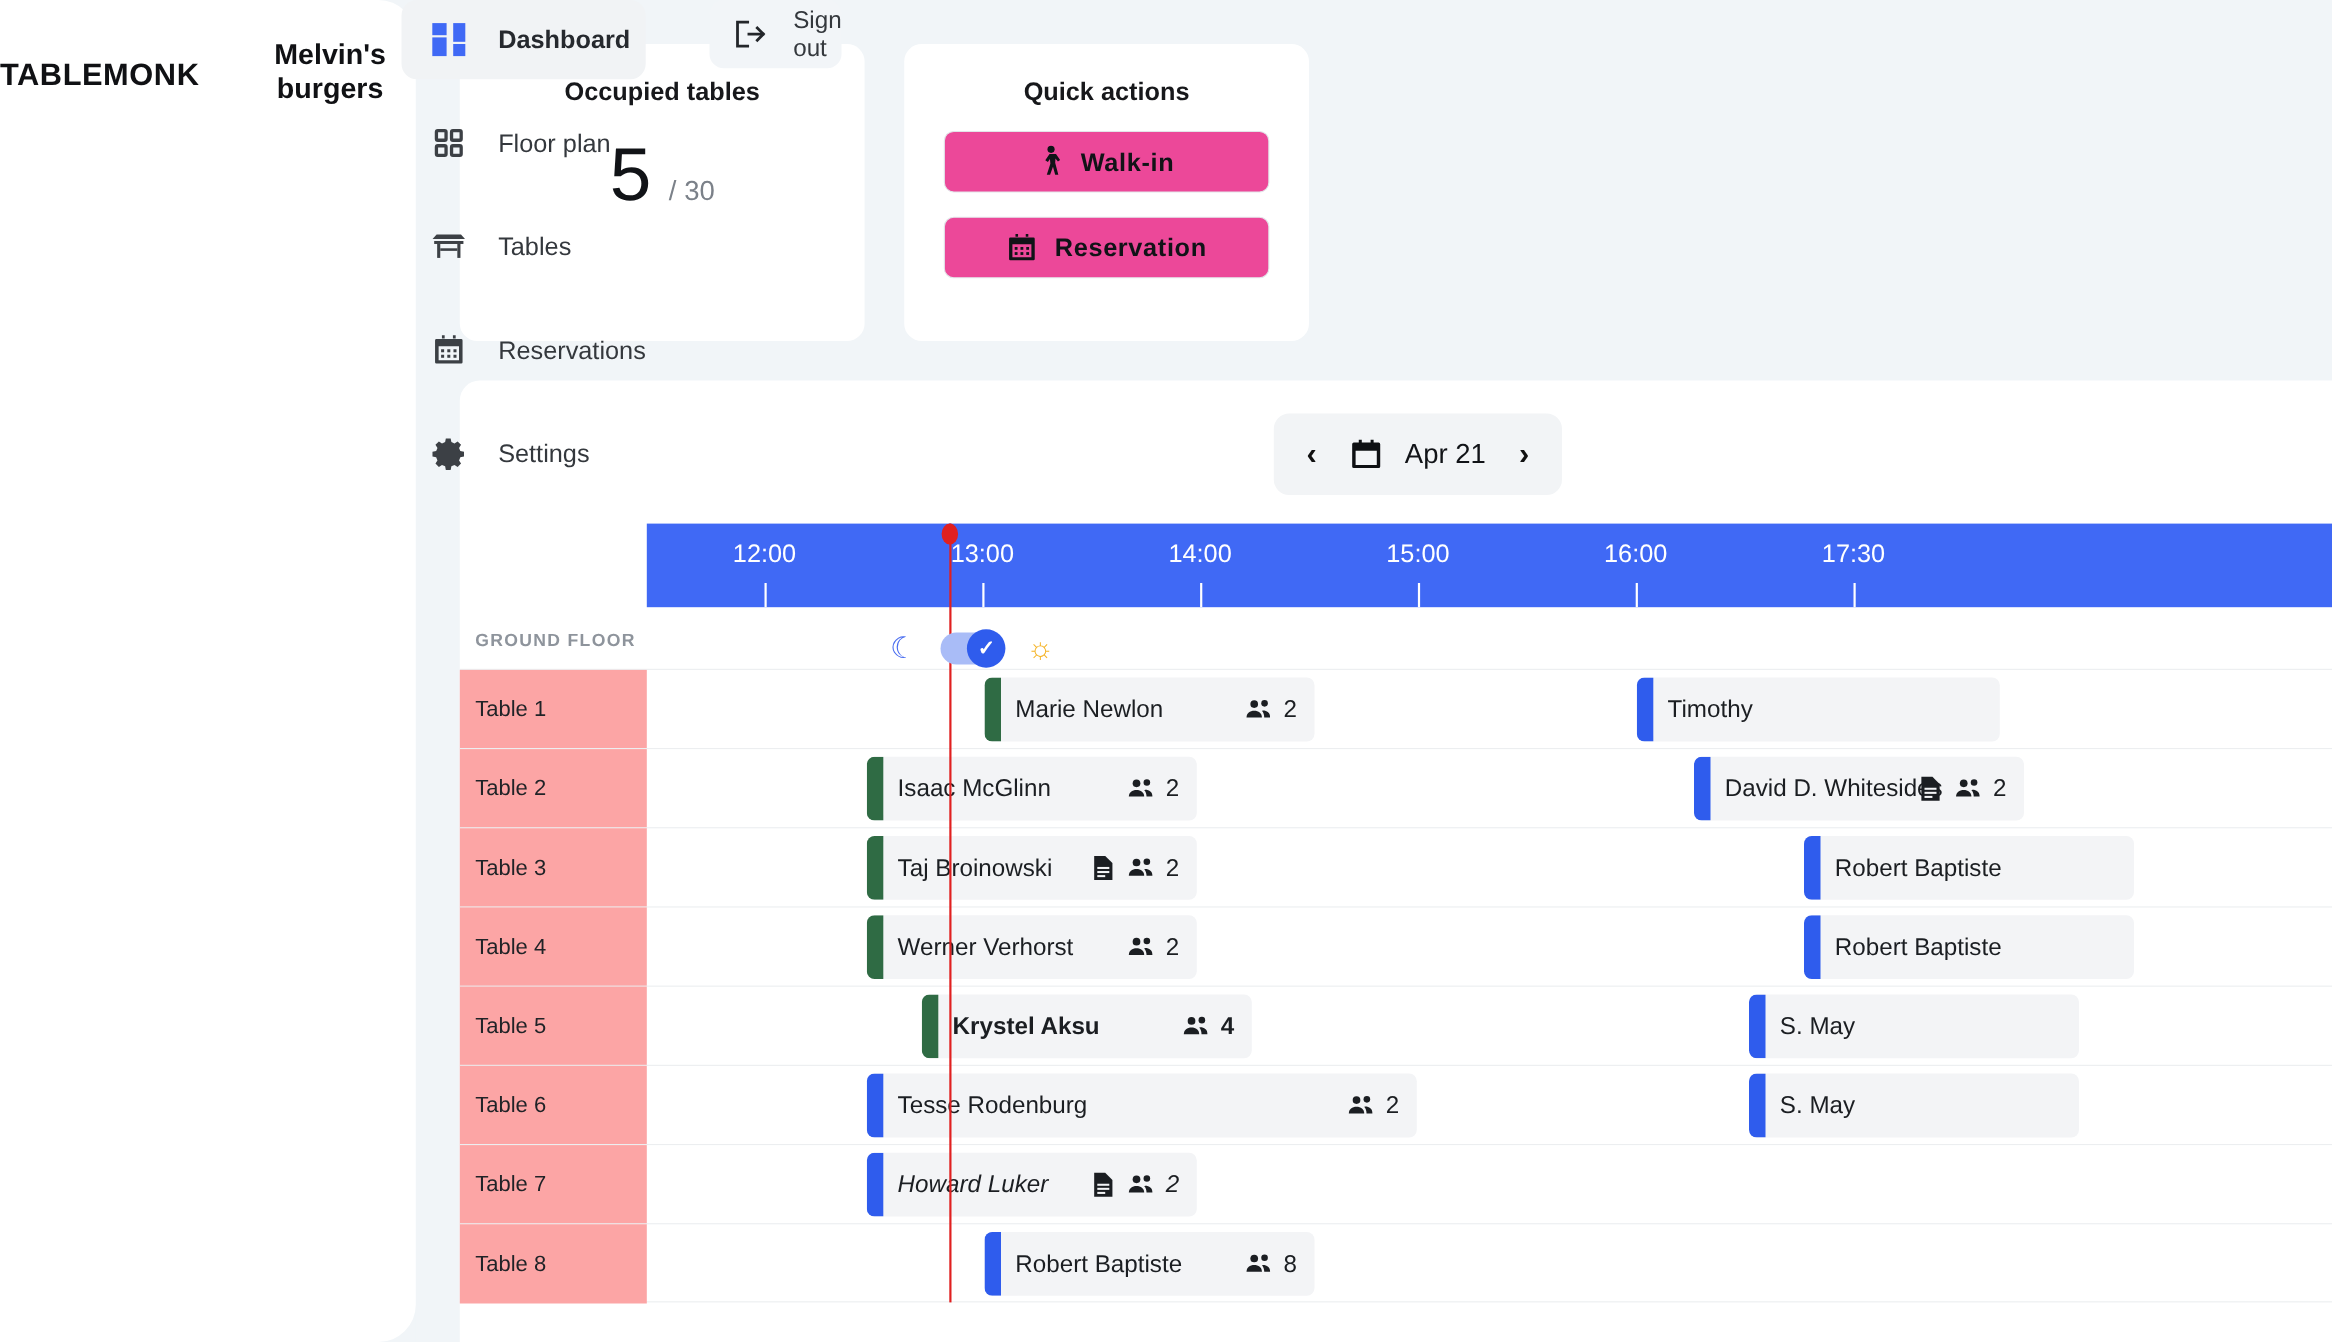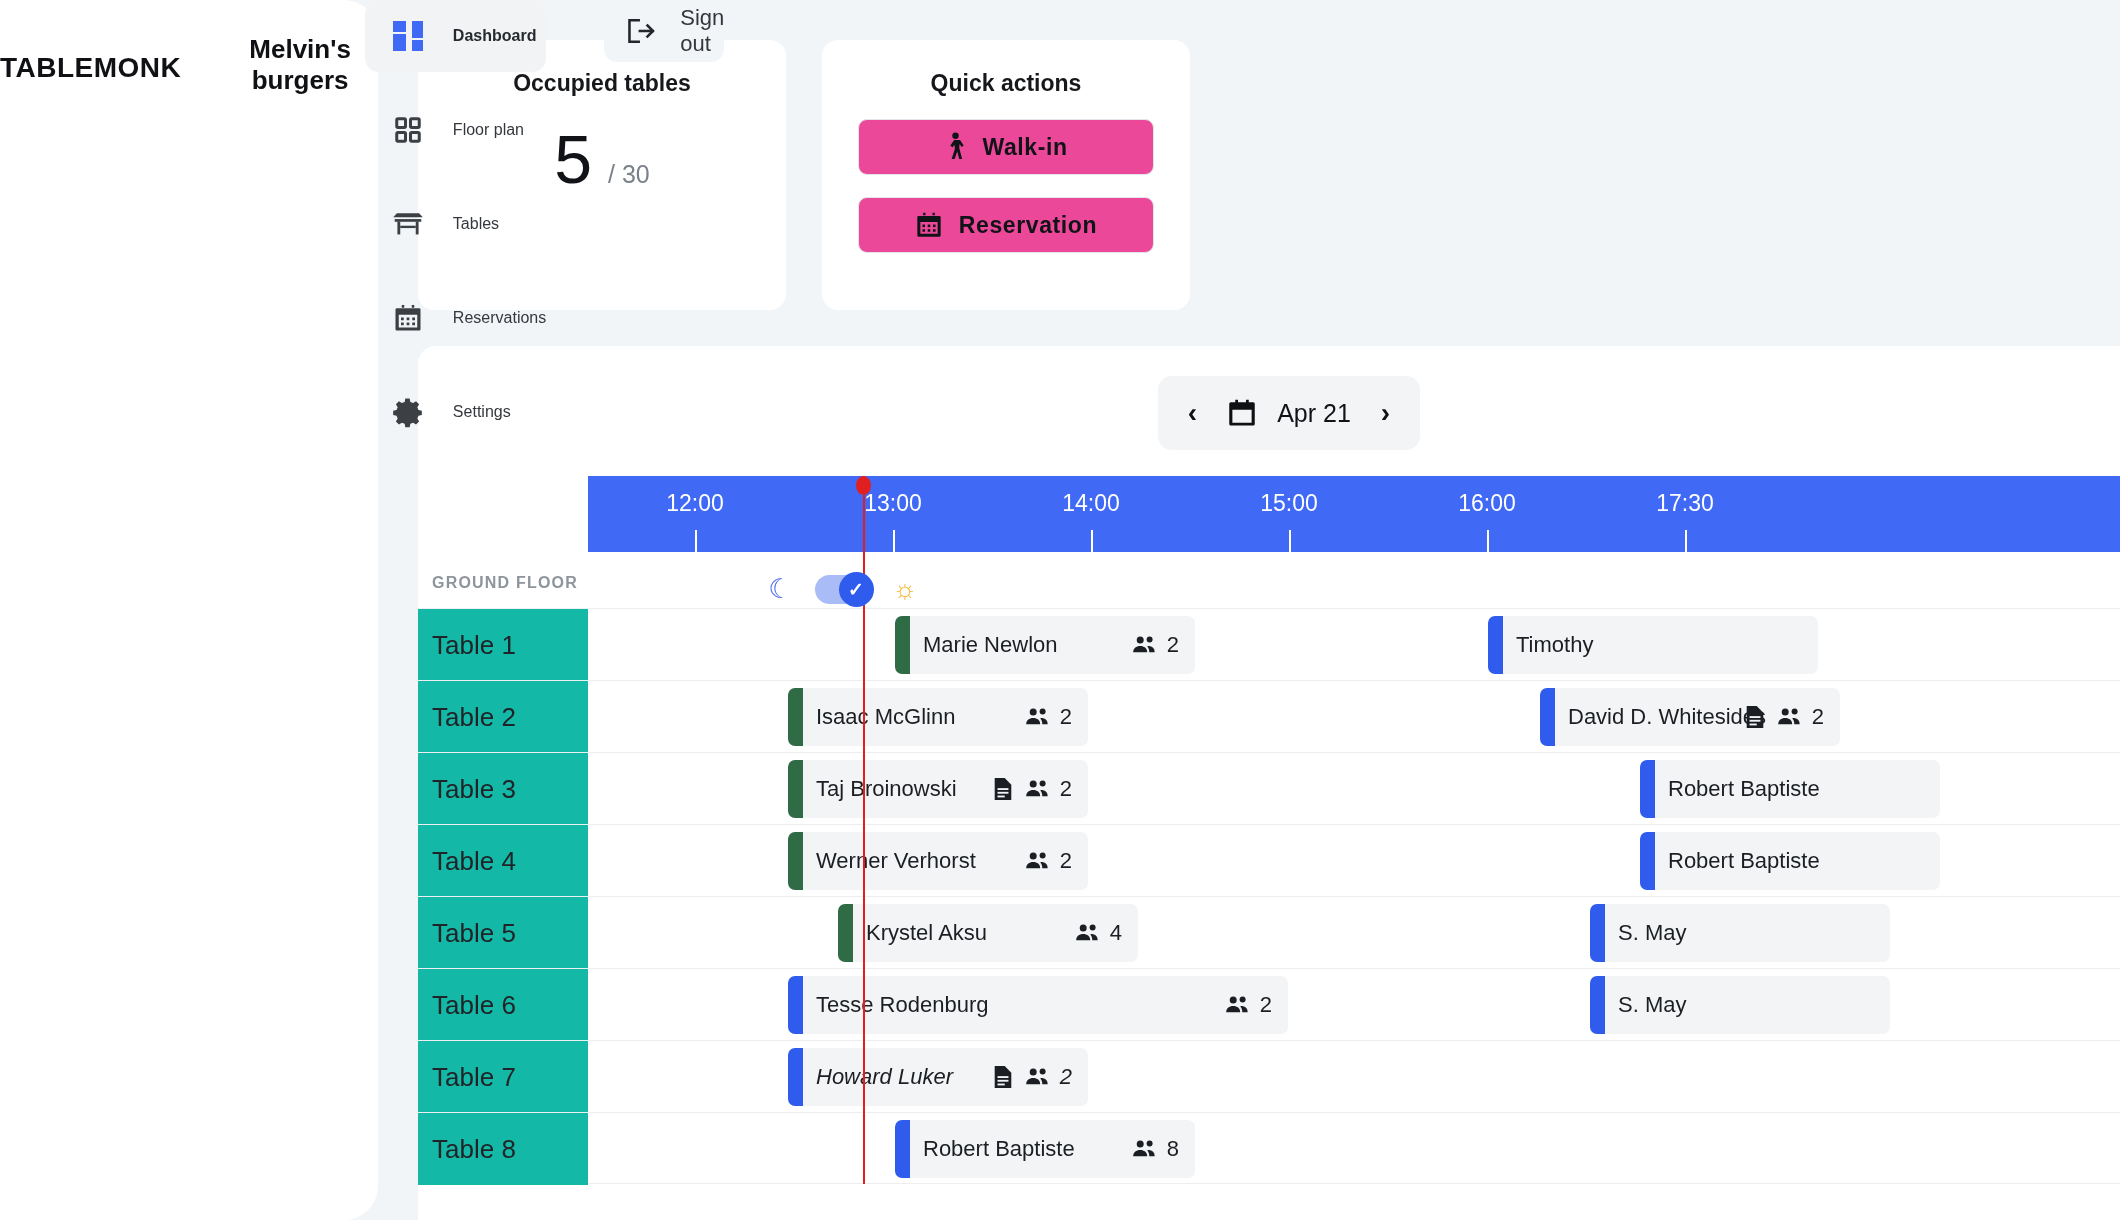--- a/index.html
+++ b/index.html
@@ -47,21 +47,21 @@
     border-radius: 14px;
     cursor: pointer;
   }
   .nav-item.active { background: #f1f3f5; }
   .nav-item .nav-ico {
     width: 38px; height: 38px;
     display: flex; align-items: center; justify-content: center;
     flex: 0 0 38px;
   }
   .nav-item .nav-label {
-    font-size: 16px; color: #34383d;
+    font-size: 23px; color: #34383d;
   }
   .nav-item.active .nav-label { font-weight: bold; color: #26292e; }
 
   
   .ico-dash { position: relative; width: 30px; height: 30px; }
   .ico-dash i {
     position: absolute; background: #4069f5; display:block;
   }
   .ico-dash i:nth-child(1){ left:0; top:0; width:13px; height:11px; }
   .ico-dash i:nth-child(2){ right:0; top:0; width:11px; height:17px; }
@@ -177,24 +177,24 @@
   }
 
   .row {
     position: relative; height: 72px;
     border-top: 1px solid #eceef0;
     display: flex;
   }
   .row:last-child { border-bottom: 1px solid #eceef0; }
   .row-label {
     width: 170px; min-width: 170px; height: 72px;
-    background: #14b8a6;
+    background: #fca5a5;
     display: flex; align-items: center;
     padding-left: 14px;
-    font-size: 26px; color: #202327;
+    font-size: 20px; color: #202327;
   }
   .row-lane { position: relative; flex: 1 1 auto; height: 72px; }
 
   .chip {
     position: absolute; top: 7px; height: 58px;
     background: #f3f4f6;
     border-radius: 7px;
     display: flex; align-items: center;
     overflow: hidden;
   }
@@ -547,21 +547,21 @@
                 </div>
                 <div class="chip" style="left: 1052px; width: 300px;">
                   <span class="bar" style="background: rgb(47, 92, 237);"></span>
                   <span class="cname">Robert Baptiste</span>
                 </div>
               </div>
             </div>
             <div class="row">
               <div class="row-label">Table 5</div>
               <div class="row-lane">
-                <div class="chip" style="left: 250px; width: 300px;">
+                <div class="chip" style="left: 250px; width: 300px; font-weight: bold;">
                   <span class="bar" style="background: rgb(47, 107, 68);"></span>
                   <span class="cname">Krystel Aksu</span>
                   <span class="cmeta">
                     <span class="cguests">
                       <span>
                         <svg width="26" height="20" viewBox="0 0 26 20" fill="#1b1e22">
                           <circle cx="8.2" cy="5.1" r="3.5"></circle>
                           <circle cx="17.6" cy="4.4" r="3"></circle>
                           <path d="M1.2 17.2c0-3.9 3.1-6.1 7-6.1s7 2.2 7 6.1z"></path>
                           <path d="M16.2 10.9c3.6 0 6.4 2.1 6.4 5.6v.7h-5.3c0-2.4-.7-4.5-2.2-6 .4 0 .7-.3 1.1-.3z"></path>

